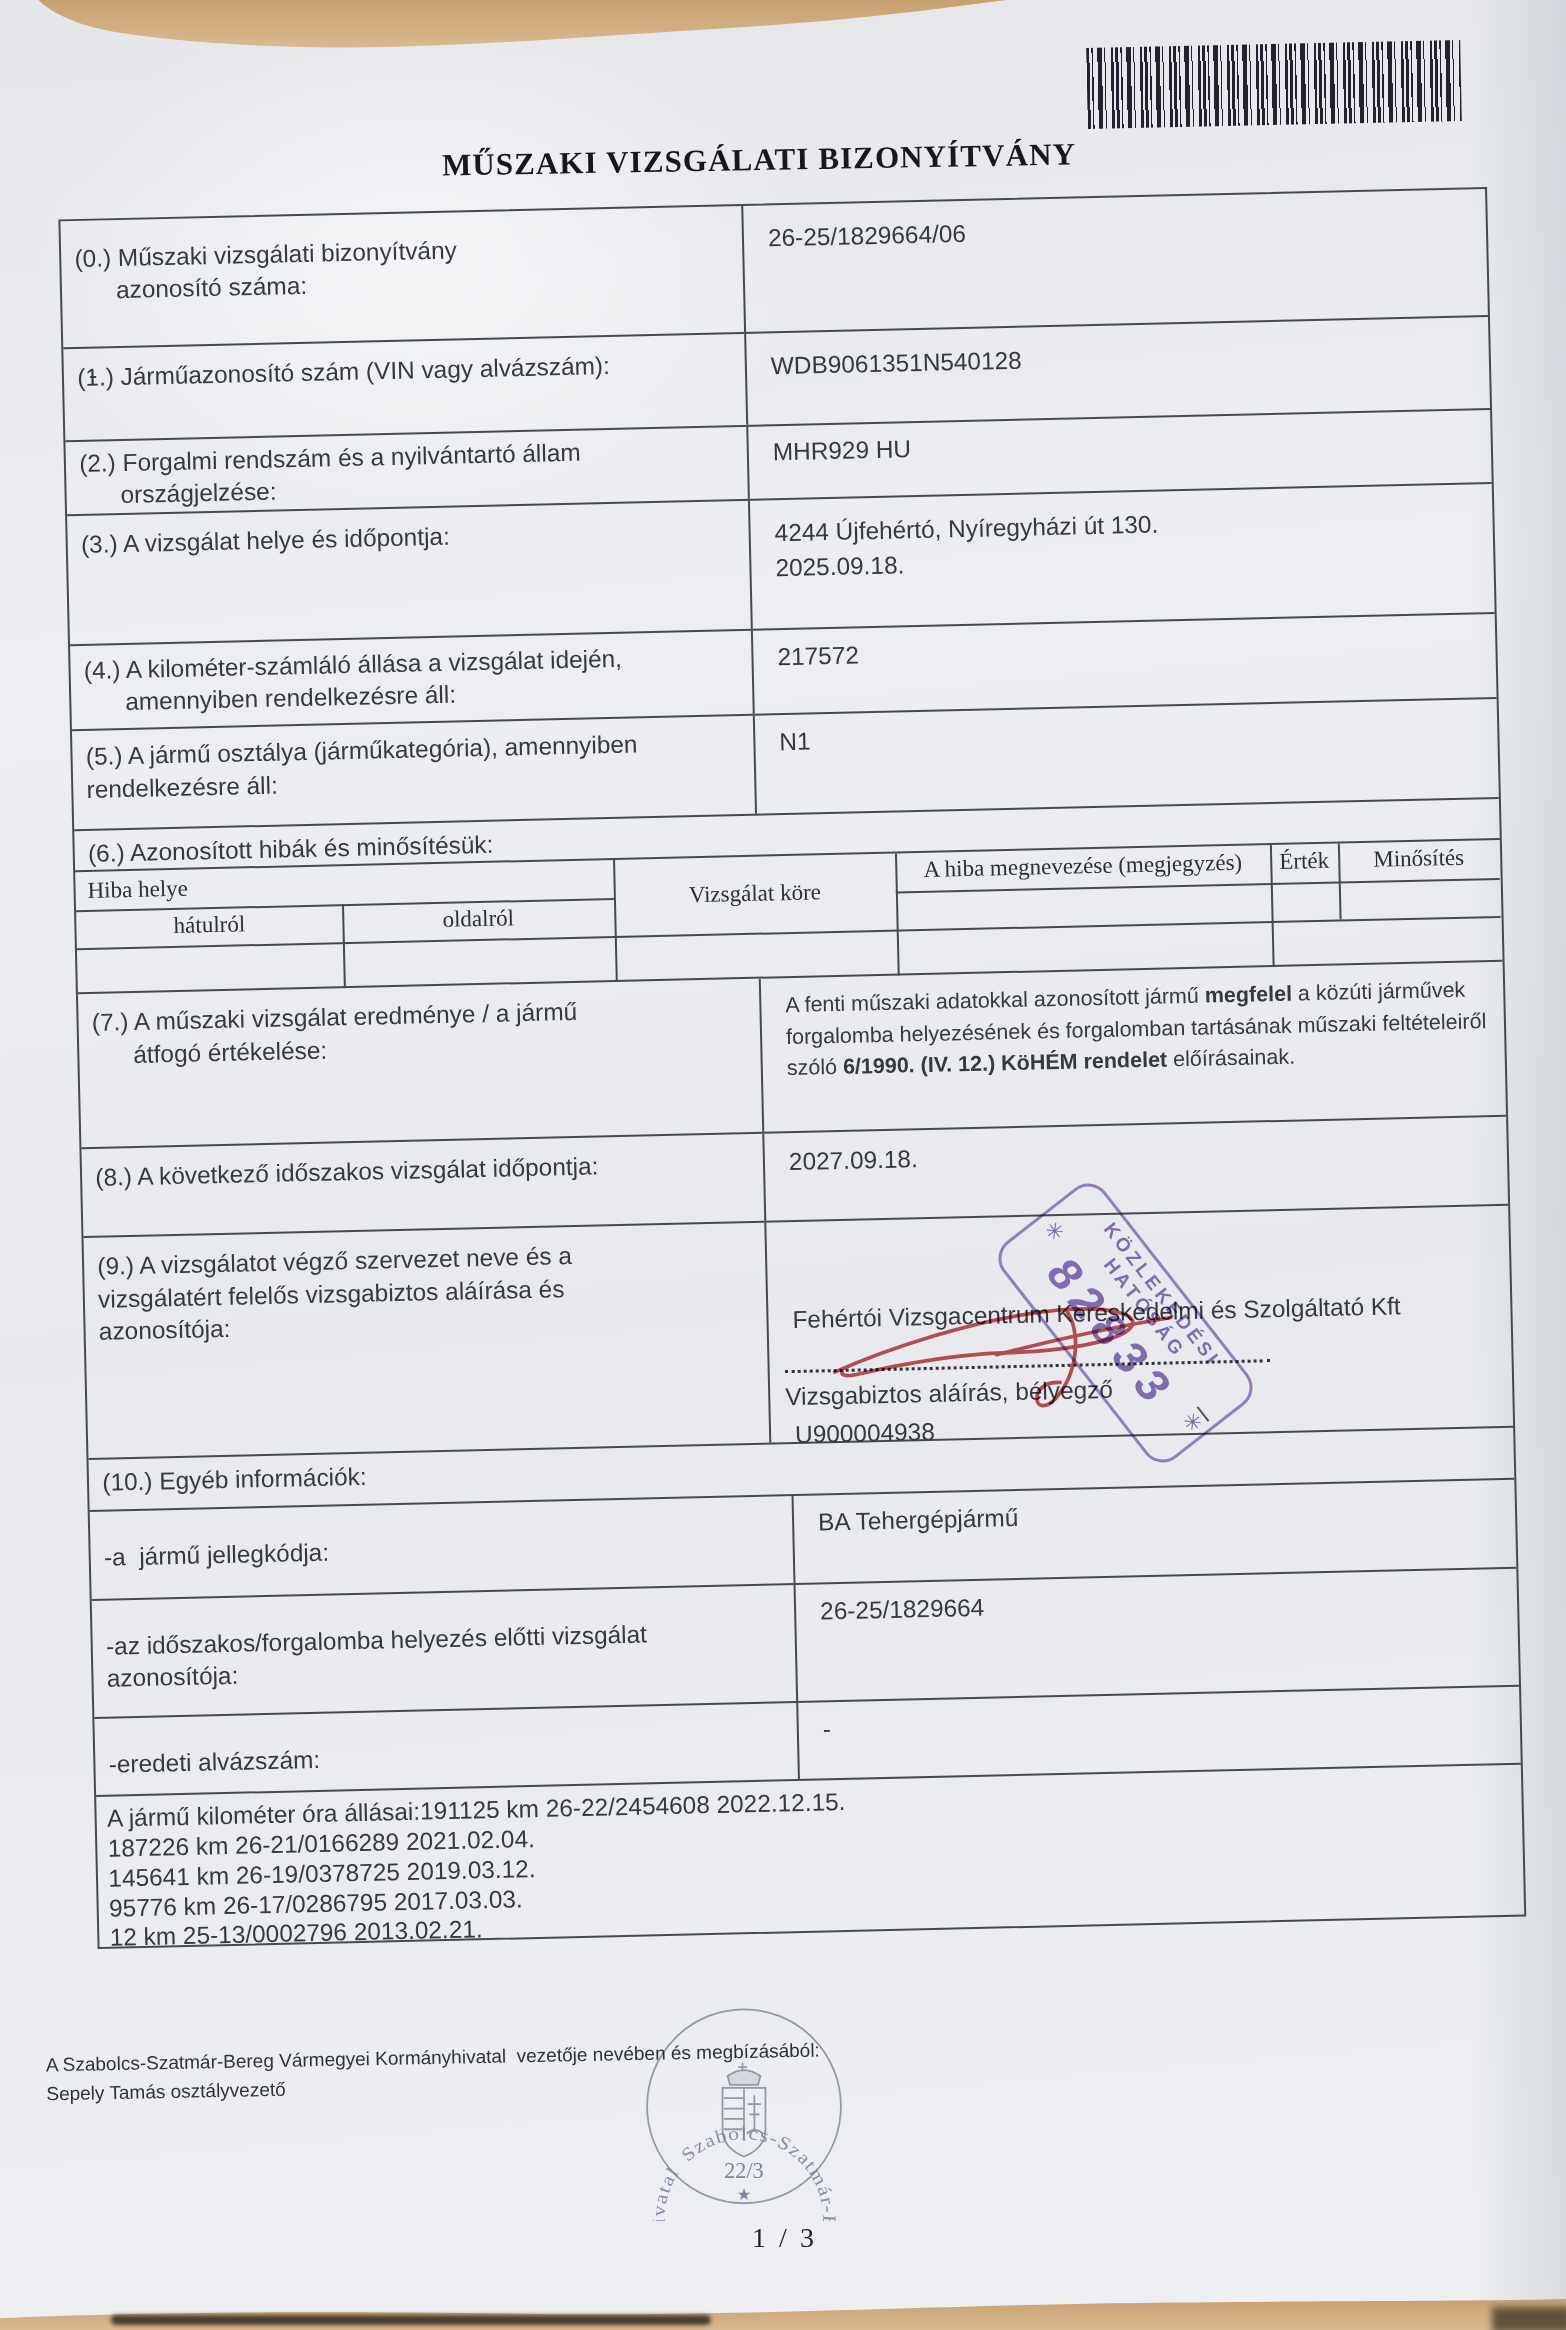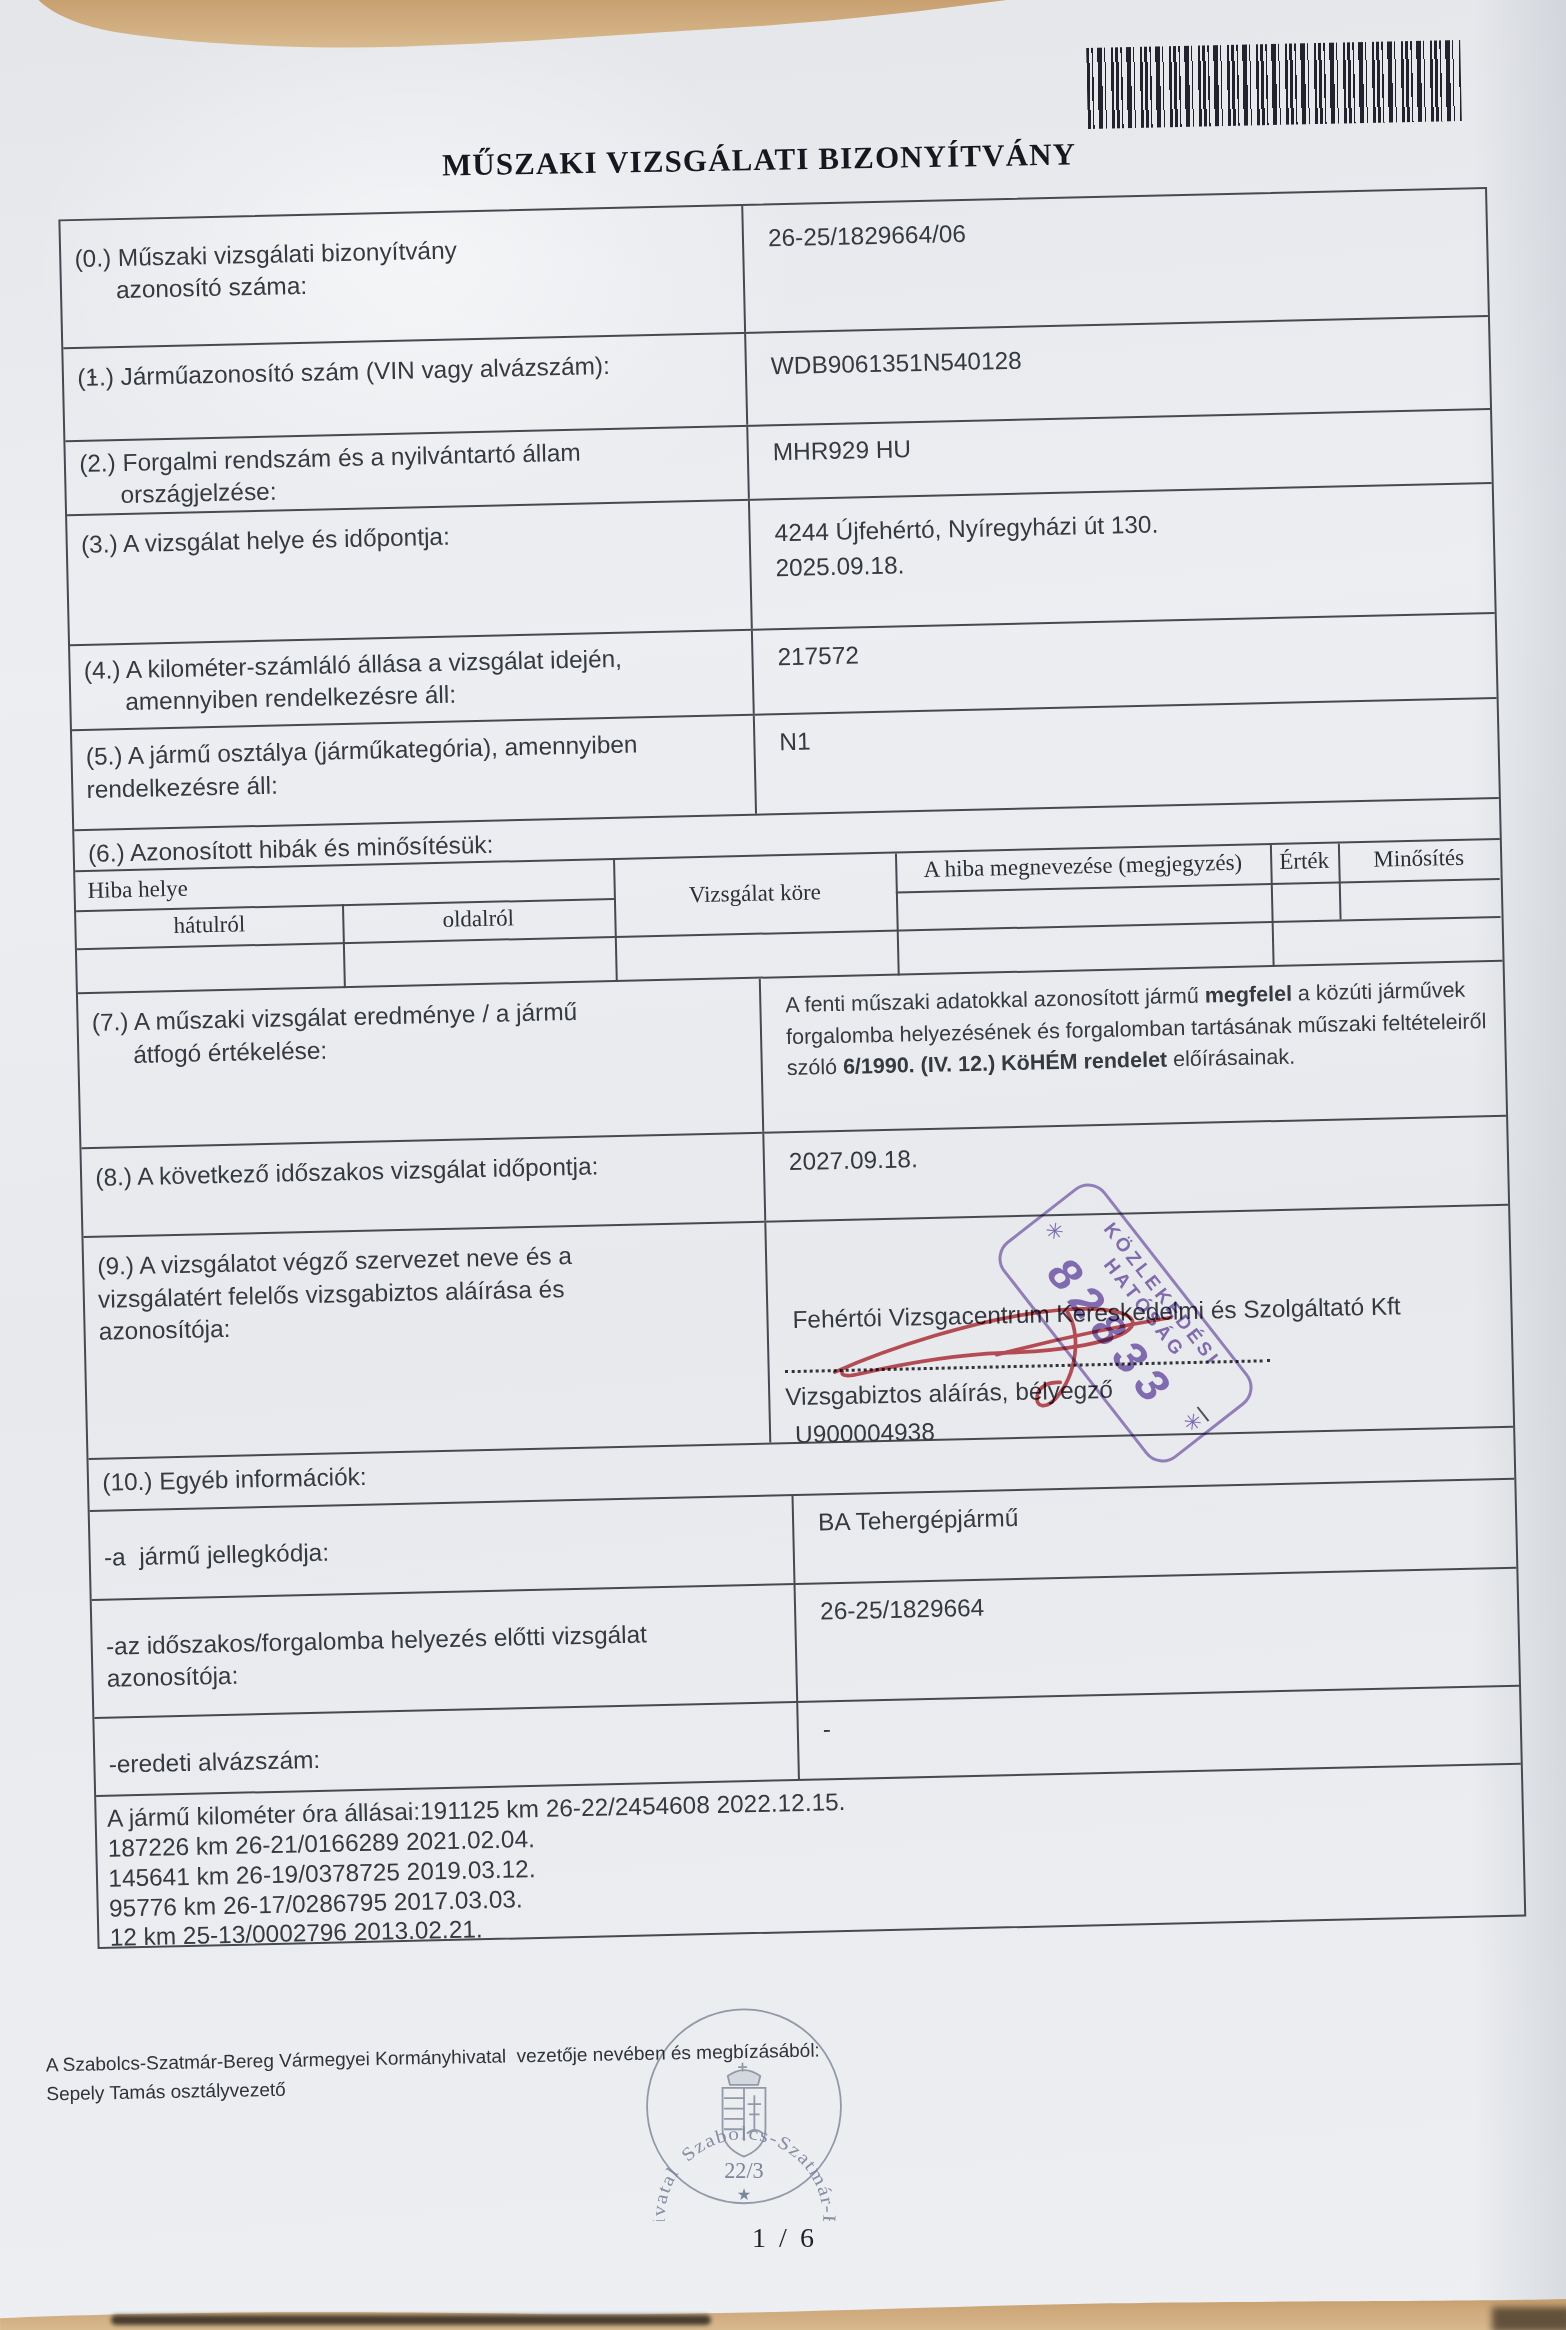--- a/index.html
+++ b/index.html
@@ -263,20 +263,20 @@
     <path id="ringPath" d="M 74.3,220.7 A 107,107 0 1 1 74.2,220.8"></path>
   </defs>
   <text font-family="Liberation Serif, serif" font-size="25" letter-spacing="1.5" fill="#66718а"></text>
   <text font-family="Liberation Serif, serif" font-size="25" letter-spacing="1.5" fill="#66718f" opacity=".9">
     <textPath href="#ringPath" textLength="655" lengthAdjust="spacingAndGlyphs">Szabolcs-Szatmár-Bereg Megyei Kormányhivatal</textPath>
   </text>
   <text x="150" y="242" text-anchor="middle" font-family="Liberation Serif, serif" font-size="30" fill="#66718f">22/3</text>
   <text x="150" y="272" text-anchor="middle" font-family="DejaVu Sans, sans-serif" font-size="22" fill="#66718f">★</text>
 </svg>
 
-<div class="pageno">1 / 6</div>
+<div class="pageno">1 / 3</div>
 
 <svg class="decor" style="left:0;top:2293px" width="1566" height="37" viewBox="0 0 2116 50">
   <path d="M0,34 C180,26 420,24 700,28 C980,32 1250,18 1500,14 C1750,10 1960,12 2116,8 L2116,50 L0,50 Z" fill="url(#tanG)"></path>
 </svg>
 <div class="smudge1"></div>
 <div class="smudge2"></div>
 
 
 </body></html>

